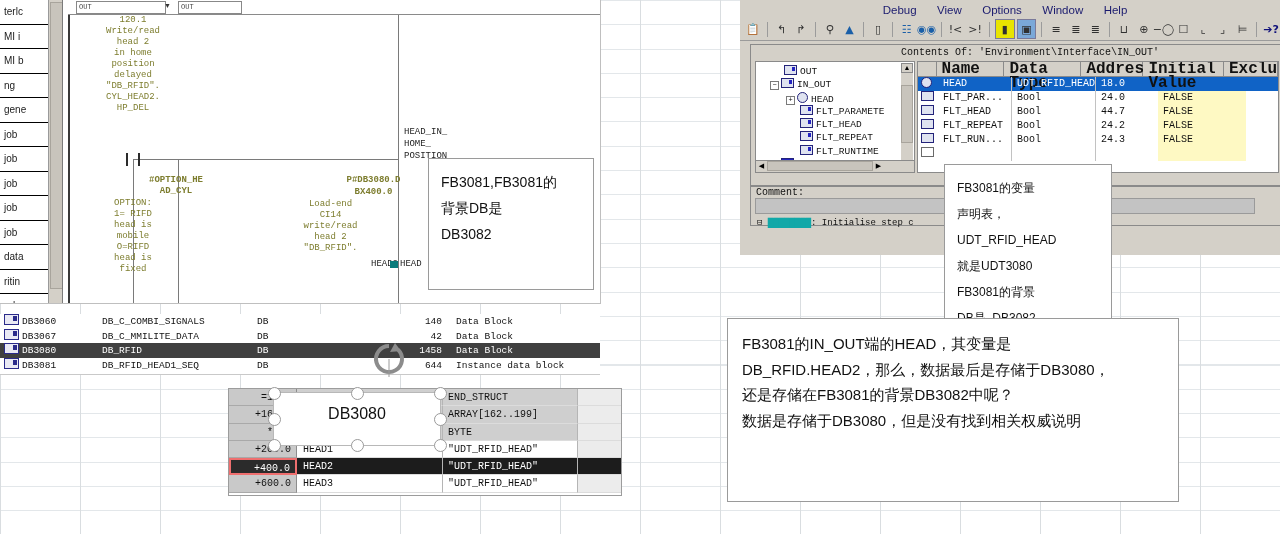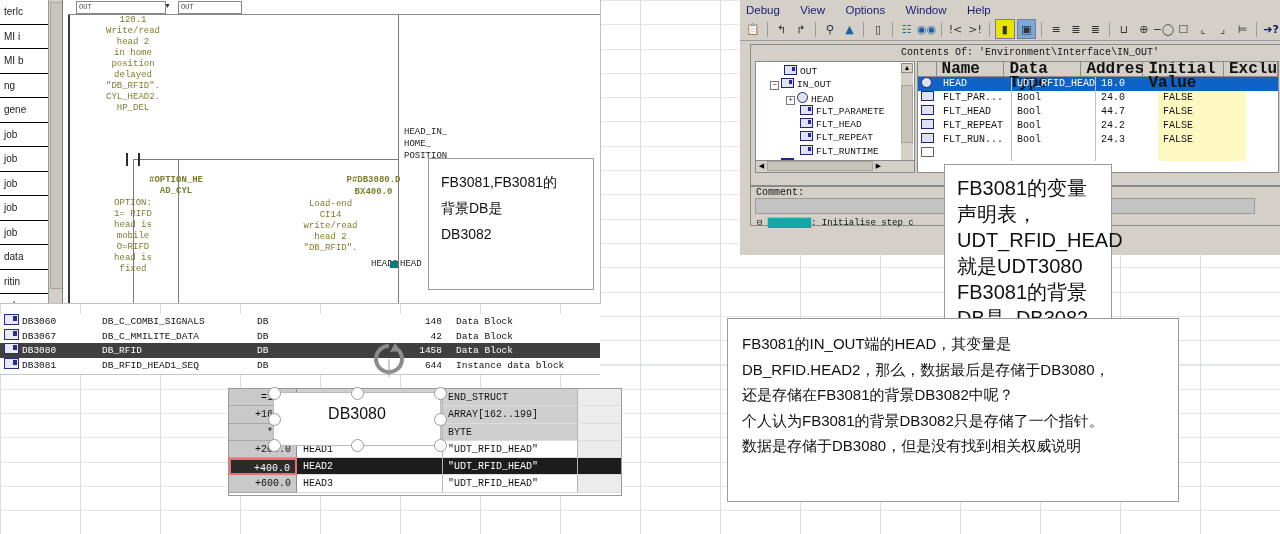--- a/index.html
+++ b/index.html
@@ -111,21 +111,21 @@
     position:absolute;left:0;right:0;top:12px;text-align:center;
     font-family:"Liberation Sans",sans-serif;font-size:16px;color:#111;
   }
   .handle{position:absolute;width:11px;height:11px;border-radius:50%;
           background:#fff;border:1px solid #9a9a9a;}
 
   
   #s7-shot{
     left:740px;top:0;width:540px;height:255px;background:#d4d0c8;overflow:hidden;
   }
-  #menubar{height:18px;background:#d4d0c8;padding-left:6px;}
+  #menubar{height:18px;background:#d4d0c8;padding-left:6px;text-align:center;}
   #menubar .mi{display:inline-block;font-family:"Liberation Sans",sans-serif;
     font-size:11.5px;color:#1a1a6e;line-height:18px;margin-right:16px;cursor:default;}
   #toolbar{height:22px;background:#d4d0c8;border-bottom:1px solid #9b9b9b;
            display:flex;align-items:center;padding-left:4px;gap:2px;}
   .tb{width:18px;height:18px;display:flex;align-items:center;justify-content:center;
       font-size:11px;color:#303030;font-family:"DejaVu Sans",sans-serif;}
   .tbsep{width:1px;height:15px;background:#9b9b9b;margin:0 3px;}
   .tb.on{border:1px solid #7a7a9a;background:#cfcbc3;}
 
   #s7-inner{position:absolute;left:10px;top:44px;width:530px;height:140px;
@@ -179,21 +179,21 @@
   #netline{position:absolute;left:6px;top:30px;font-family:"Liberation Mono",monospace;font-size:9px;color:#111;white-space:nowrap;}
   #netline .hl{background:#11a8a8;color:#11a8a8;}
 
   
   .callout{
     position:absolute;background:#ffffff;border:1px solid #9a9a9a;
     font-family:"Liberation Sans","DejaVu Sans",sans-serif;color:#111;
   }
   .callout div{white-space:pre;}
   #cal-lad{left:428px;top:158px;width:152px;height:120px;padding:10px 0 0 12px;font-size:14px;line-height:26px;}
-  #cal-decl{left:944px;top:164px;width:154px;height:152px;padding:10px 0 0 12px;font-size:20px;line-height:26px;}
+  #cal-decl{left:944px;top:164px;width:154px;height:152px;padding:10px 0 0 12px;font-size:12px;line-height:26px;}
   #cal-q{left:727px;top:318px;width:436px;height:170px;padding:12px 0 0 14px;font-size:15px;line-height:25.5px;}
   #cal-q .first{padding-left:6px;}
 </style>
 </head>
 <body>
 
 <div id="sheet"></div>
 
 <div class="panel" id="lad-shot">
 
@@ -503,15 +503,14 @@
   <div>UDT_RFID_HEAD</div>
   <div>就是UDT3080</div>
   <div>FB3081的背景</div>
   <div>DB是  DB3082</div>
 </div>
 
 <div class="callout cjk" id="cal-q">
   <div>FB3081的IN_OUT端的HEAD，其变量是</div>
   <div>DB_RFID.HEAD2，那么，数据最后是存储于DB3080，</div>
   <div>还是存储在FB3081的背景DB3082中呢？</div>
-  <div>个人认为FB3081的背景DB3082只是存储了一个指针。</div>
   <div>数据是存储于DB3080，但是没有找到相关权威说明</div>
 </div>
 
 </body></html>

